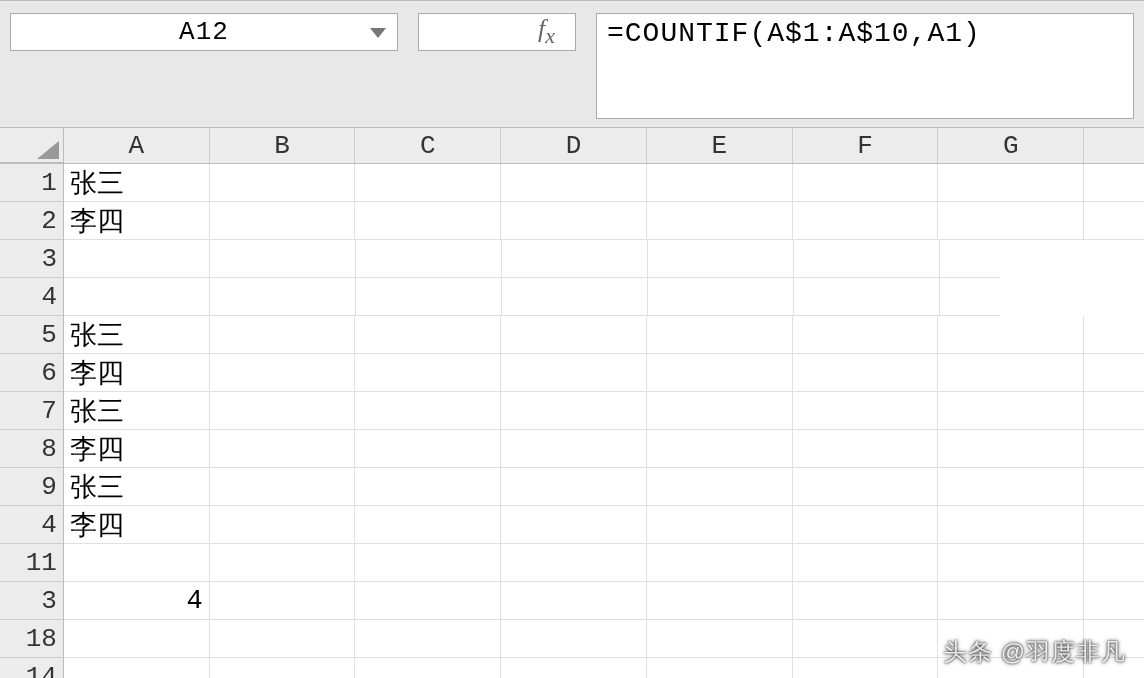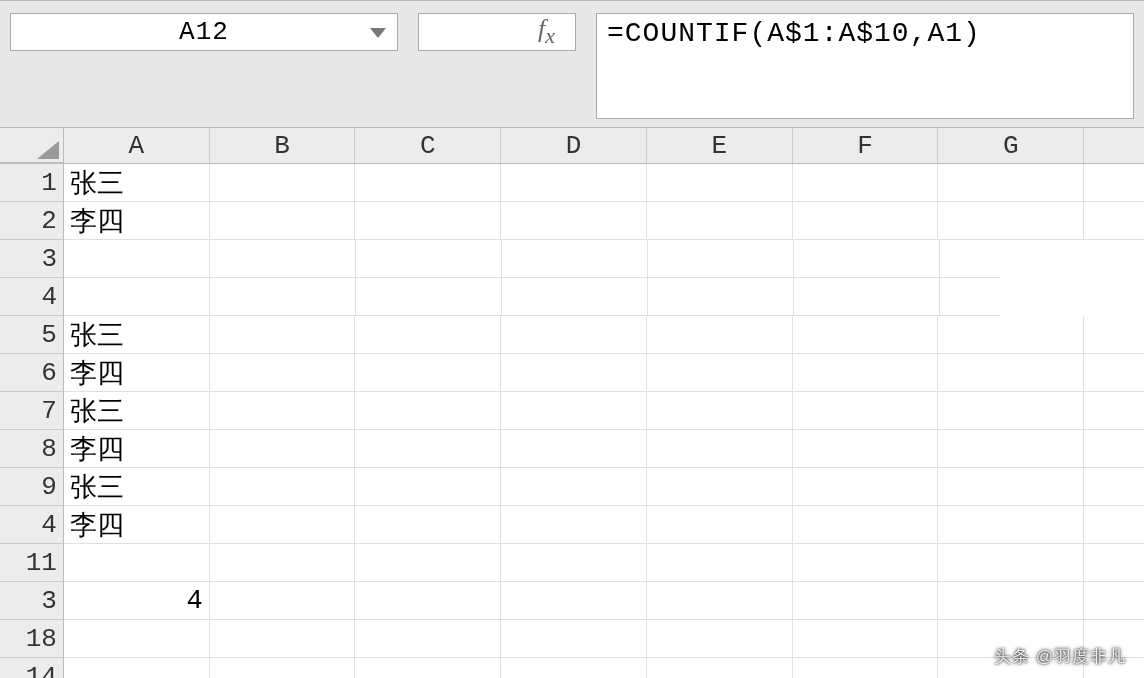--- a/index.html
+++ b/index.html
@@ -145,21 +145,21 @@
     white-space: nowrap;
   }
   .cell.num { text-align: right; font-family: "Courier New", monospace; }
   .cell.last { width: 60px; border-right: none; }
 
   .watermark {
     position: absolute;
     right: 18px;
     bottom: 10px;
     font-family: "Microsoft YaHei", sans-serif;
-    font-size: 17px;
+    font-size: 24px;
     color: rgba(255,255,255,0.9);
     text-shadow: 0 0 4px rgba(0,0,0,0.7), 0 0 2px rgba(0,0,0,0.9);
     pointer-events: none;
     letter-spacing: 1px;
   }
 </style>
 </head>
 <body>
 
 <div class="top-panel">

